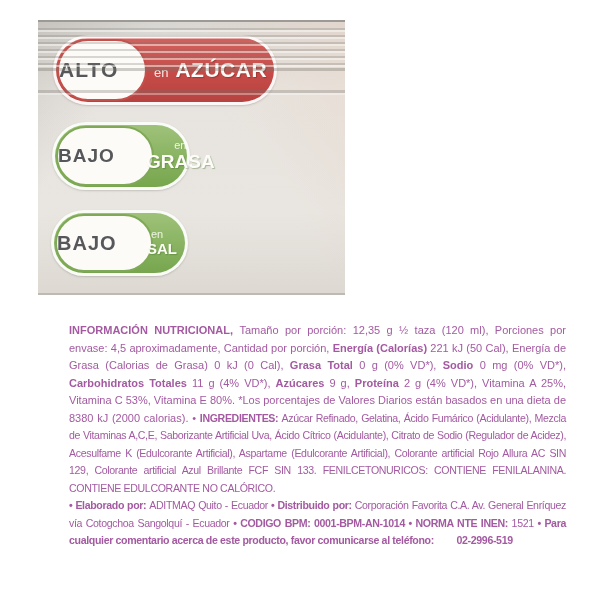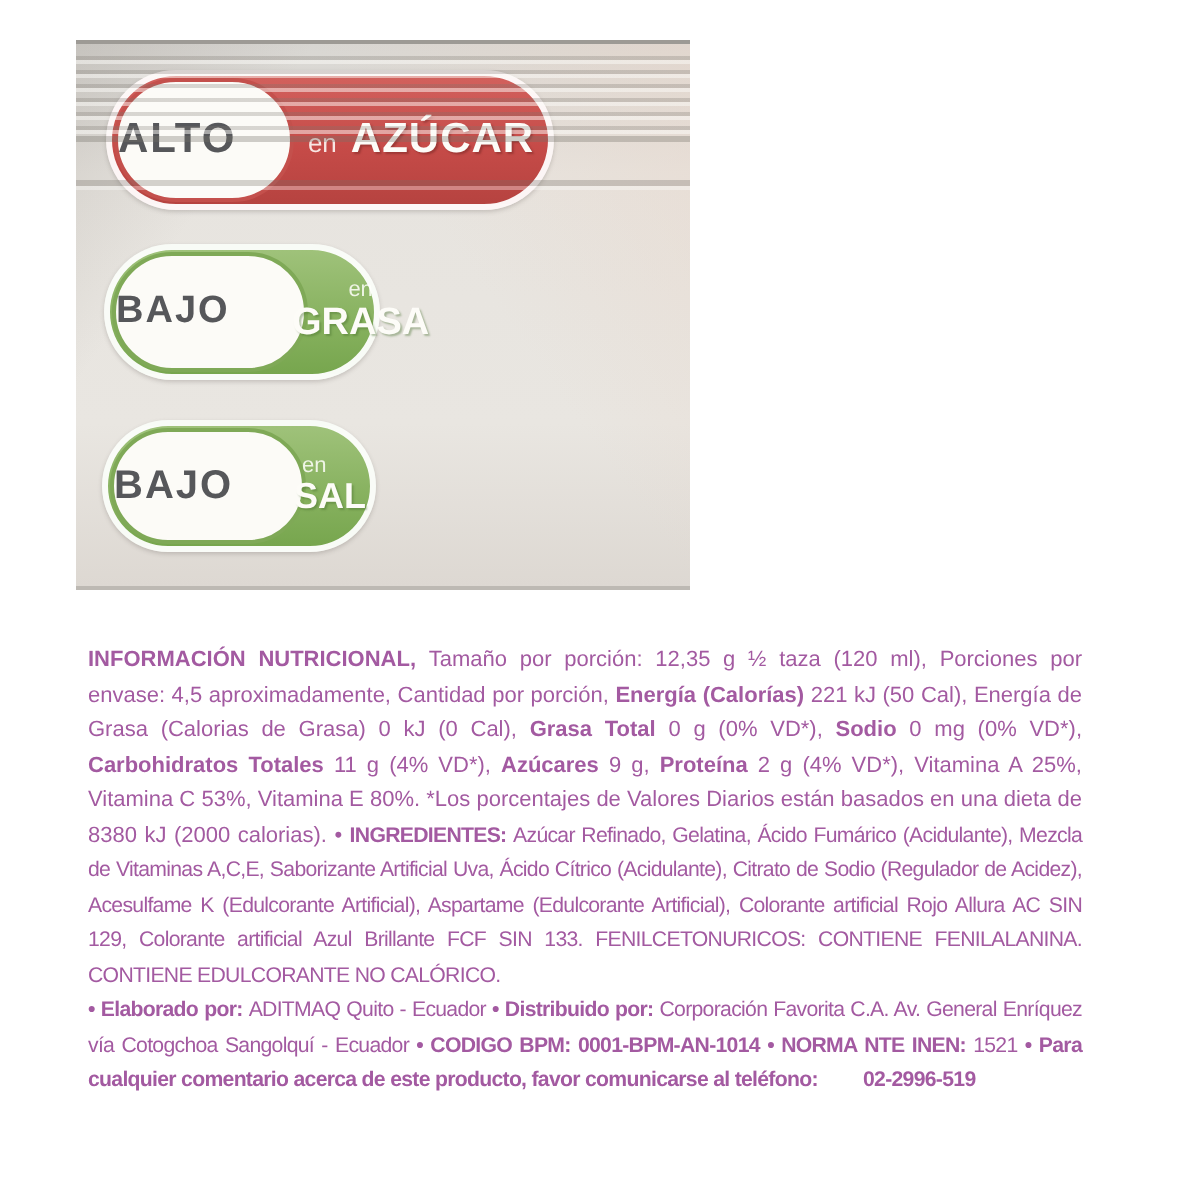--- a/index.html
+++ b/index.html
@@ -48,25 +48,25 @@
   .pill-fat .en{font-size:11px;color:rgba(255,255,252,0.85);}
   .pill-fat .nutrient{font-size:19px;font-weight:bold;color:#fdfcf8;white-space:nowrap;
         text-shadow:1px 1px 1px rgba(70,110,45,0.4);}
 
   .pill-salt{left:13px;top:188px;width:137px;height:66px;}
   .pill-salt .pill-left{width:98px;}
   .pill-salt .level{font-size:20px;}
   .pill-salt .pill-right{display:flex;flex-direction:column;align-items:flex-start;justify-content:center;
         flex:1;margin-left:-6px;line-height:1.05;}
   .pill-salt .en{font-size:11px;color:rgba(255,255,252,0.85);padding-left:4px;}
-  .pill-salt .nutrient{font-size:18px;font-weight:bold;color:#fdfcf8;white-space:nowrap;
+  .pill-salt .nutrient{font-size:15px;font-weight:bold;color:#fdfcf8;white-space:nowrap;
         text-shadow:1px 1px 1px rgba(70,110,45,0.4);}
 
   
-  .textblock{position:absolute;left:44px;top:322px;width:497px;color:#a35aa1;
+  .textblock{position:absolute;left:69px;top:322px;width:497px;color:#a35aa1;
         font-size:11px;line-height:17.5px;text-align:justify;}
   .textblock p{margin:0;}
   .b{font-weight:bold;}
   .fb span, span.fb{font-size:10.6px;letter-spacing:-0.35px;}
   .lg{font-size:12.5px;letter-spacing:0;padding-left:20px;}
 </style>
 </head>
 <body>
 
 <div id="page">

